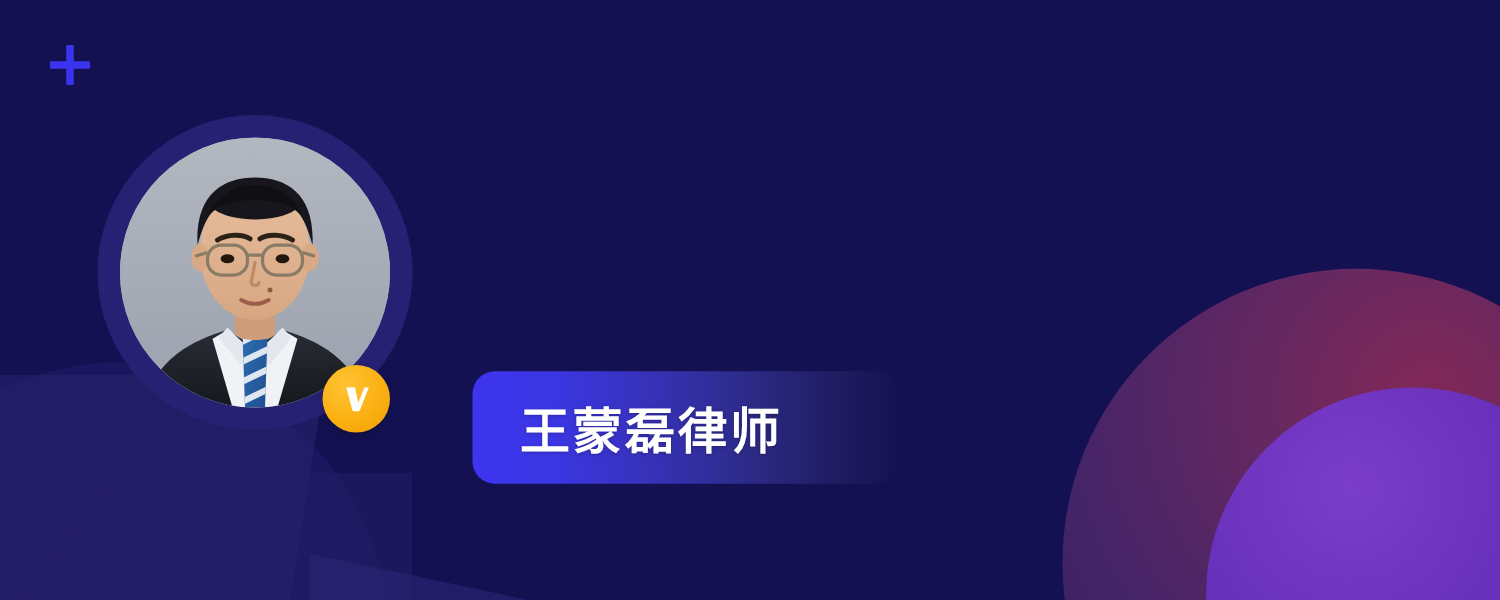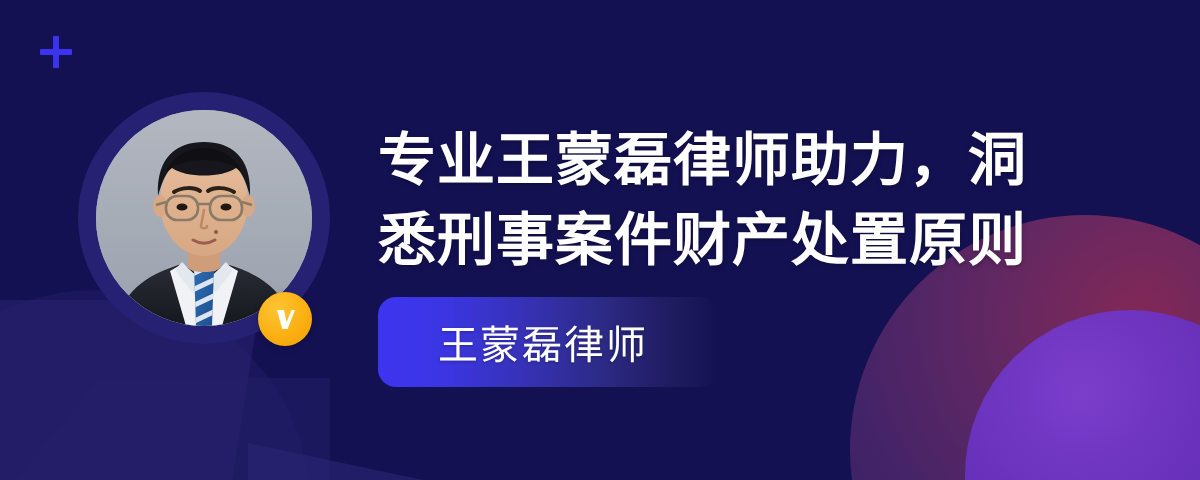--- a/index.html
+++ b/index.html
@@ -146,23 +146,23 @@
     border-radius: 18px;
     background: linear-gradient(90deg,
                 #3d35ef 0%, #3b36e4 18%, #3732b8 42%,
                 #2c2a85 66%, #1f1c60 86%, rgba(20,17,83,0) 100%);
     display: flex;
     align-items: center;
   }
   .name-pill-label {
     color: #ffffff;
     font-size: 40px;
-    font-weight: 400;
+    font-weight: 700;
     letter-spacing: 2px;
-    padding-left: 60px;
+    padding-left: 38px;
     text-shadow: 0 1px 3px rgba(0,0,0,.25);
   }
 </style>
 </head>
 <body>
 
 <div id="banner">
 
   <div class="bg-layer">
     <div class="ghost-arc"></div>
@@ -254,20 +254,18 @@
       </svg>
     </div>
 
     <div class="verified-badge">
       <svg viewBox="0 0 32 32" xmlns="http://www.w3.org/2000/svg" aria-hidden="true">
         <path d="M8 7 L15 7 L17.6 19.2 L22.5 7 L26 7 L18.6 26 L13.2 26 Z" fill="#ffffff"></path>
       </svg>
     </div>
   </div>
 
-  <div class="headline">专业王蒙磊律师助力，洞
-悉刑事案件财产处置原则</div>
 
   <div class="name-pill">
     <span class="name-pill-label">王蒙磊律师</span>
   </div>
 
 </div>
 
 </body></html>

